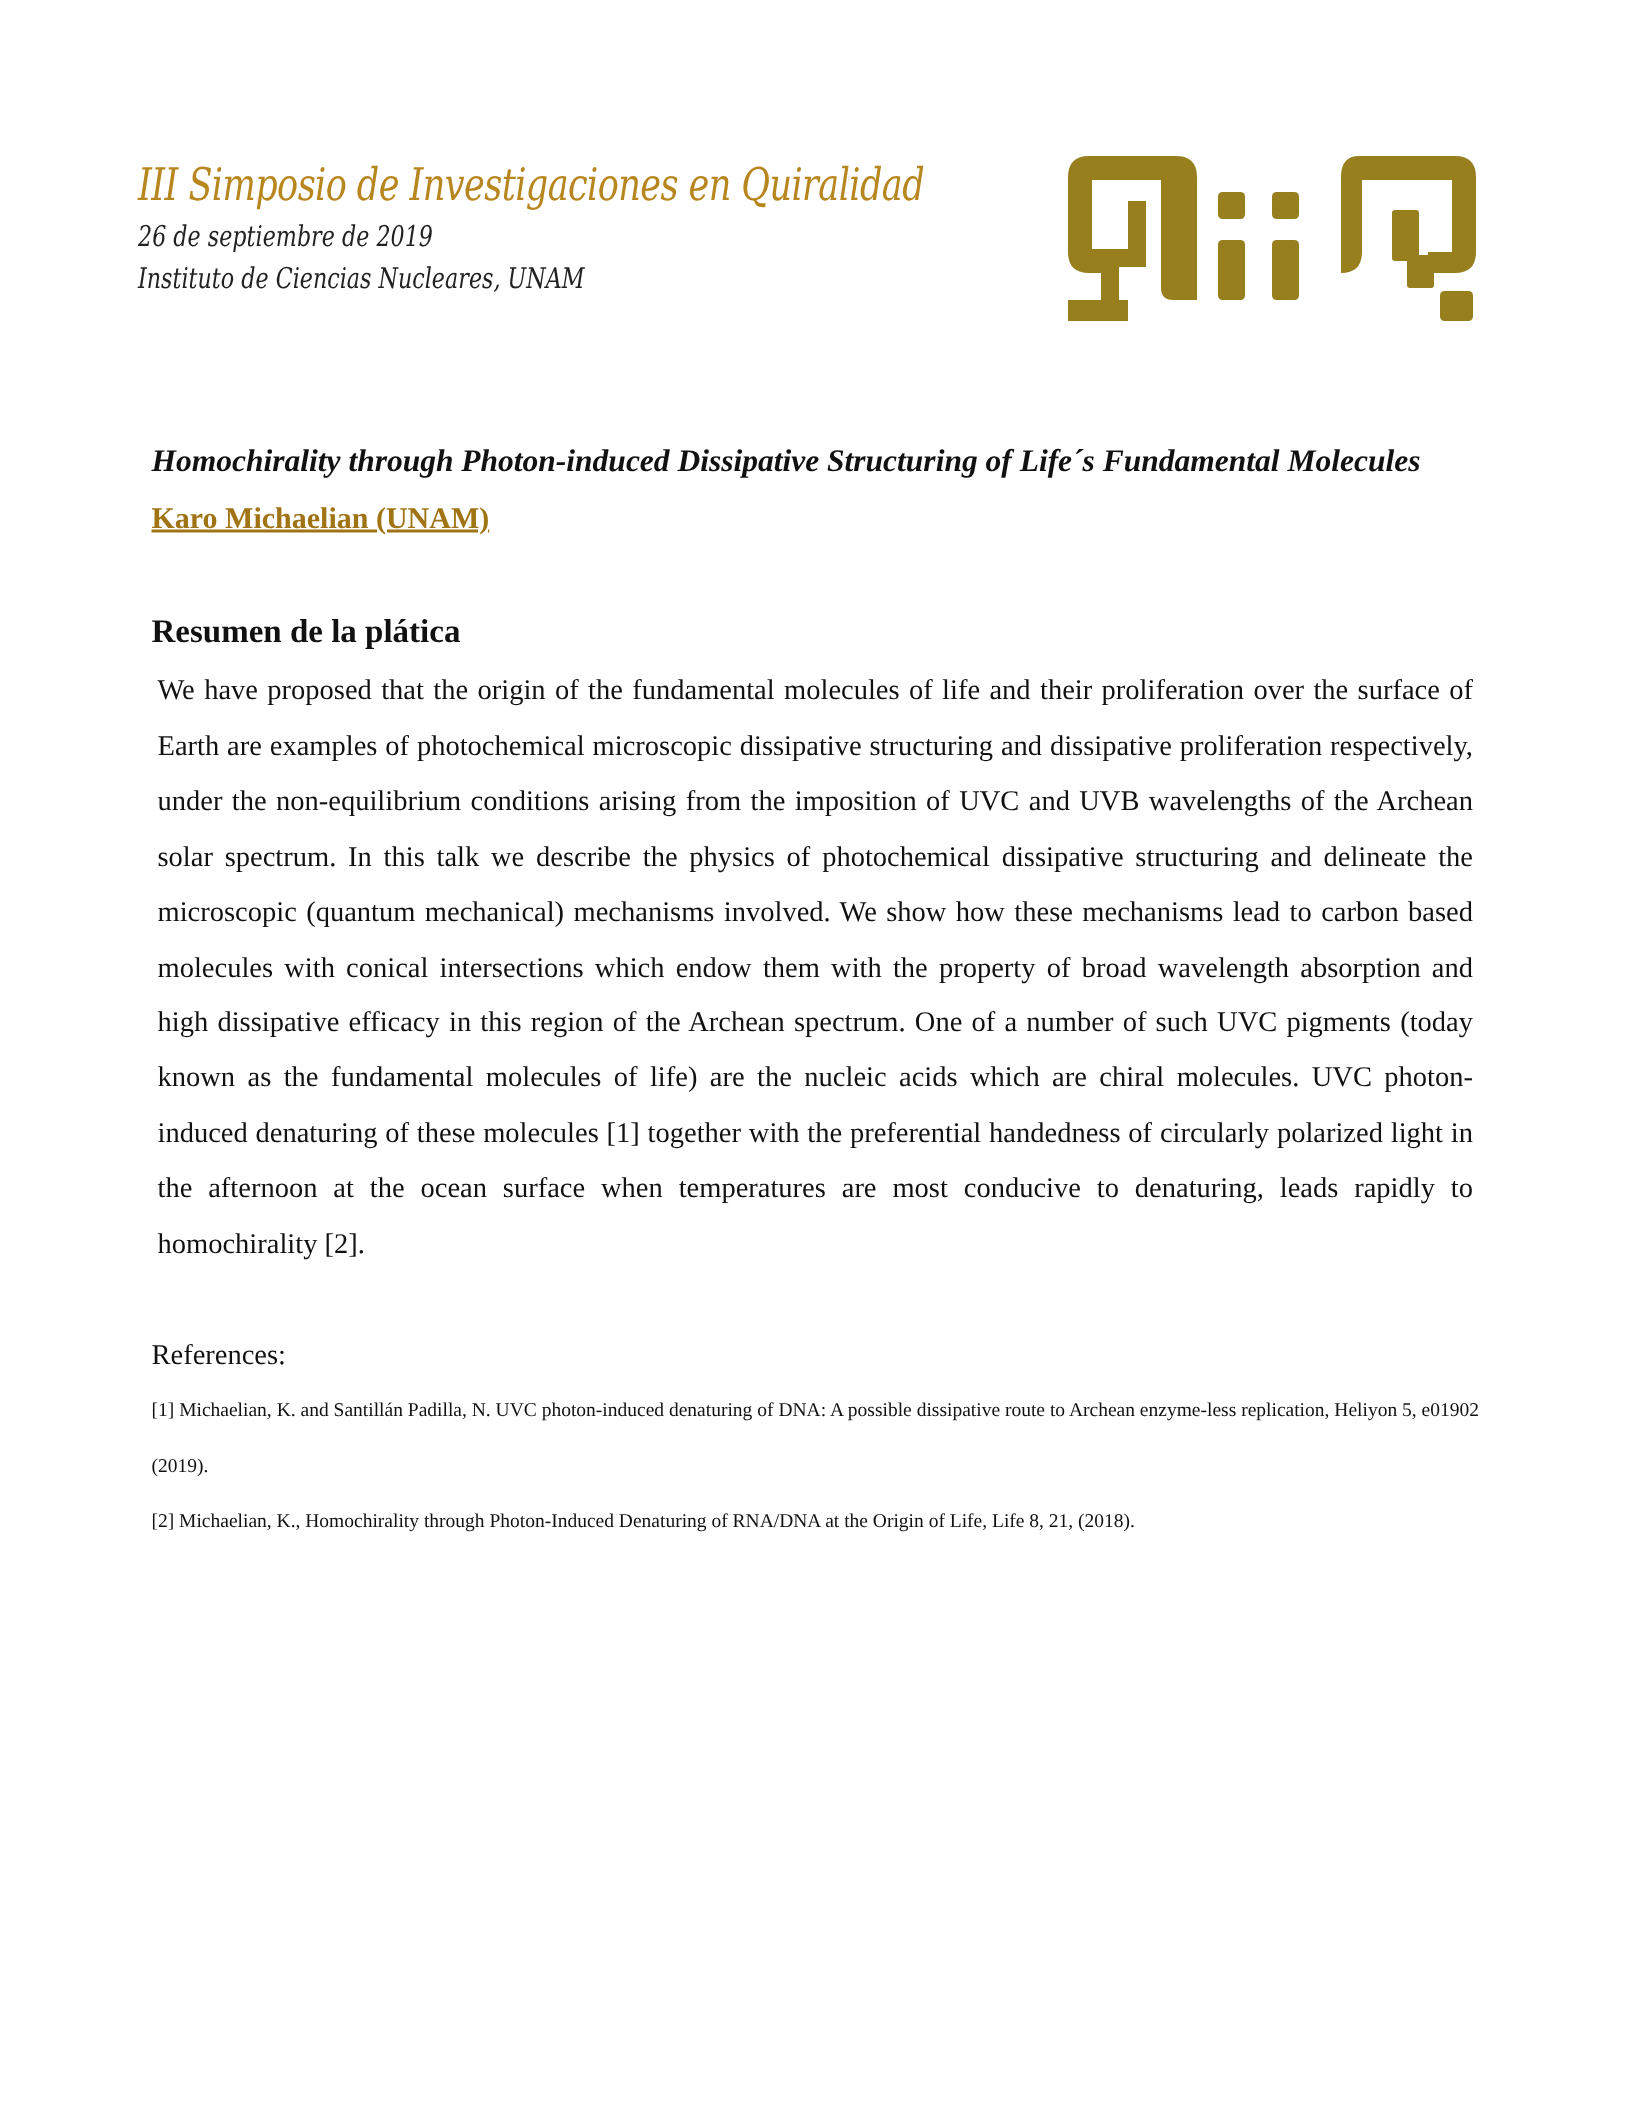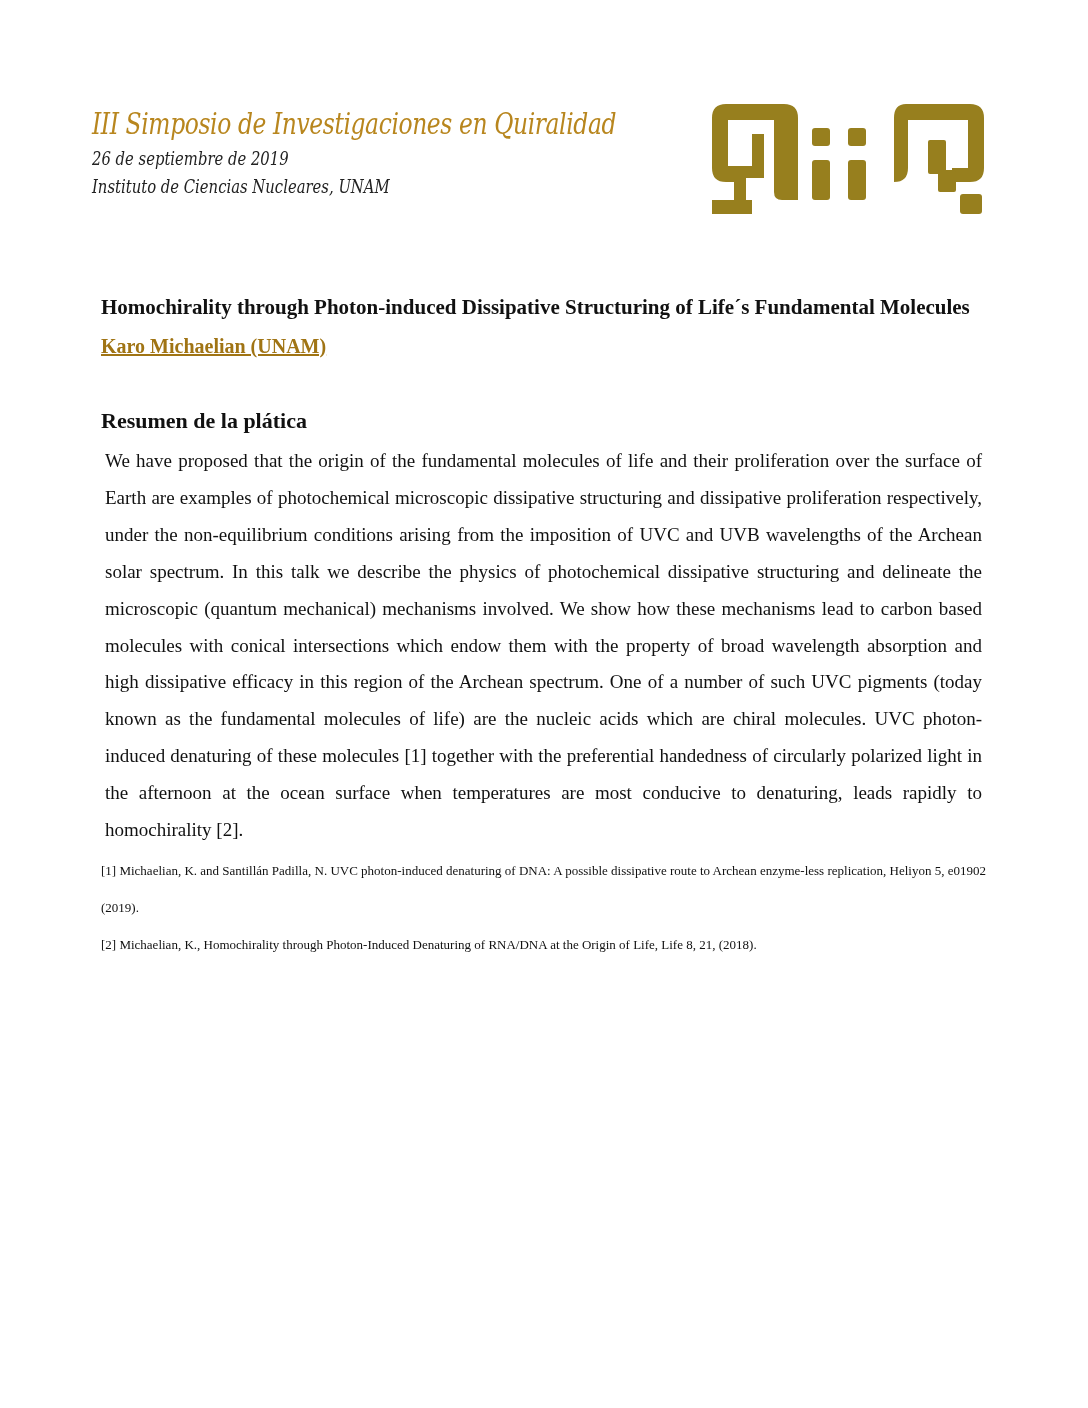--- a/index.html
+++ b/index.html
@@ -7,21 +7,21 @@
          font-family: "Liberation Serif", "DejaVu Serif", serif; color: #111; }
   .header-text { position: absolute; left: 92px; top: 104px; }
   .event-title { font-family: "DejaVu Serif", serif; font-style: italic; font-weight: 300;
                  font-size: 30px; color: #B8861E; letter-spacing: -0.5px; line-height: 40px;
                  transform: scaleX(0.78); transform-origin: left center; white-space: nowrap; }
   .event-sub { font-family: "DejaVu Serif", serif; font-style: italic; font-size: 19px; color: #222;
                line-height: 28px; transform: scaleX(0.78); transform-origin: left center; white-space: nowrap; }
   .logo { position: absolute; left: 712px; top: 104px; width: 272px; height: 112px; }
   .content { position: absolute; left: 101px; top: 287px; width: 885px; }
   .talk-title { font-weight: bold; font-size: 21px; line-height: 40px; margin: 0;
-                text-align: justify; text-align-last: left; }
+                text-align: justify; text-align-last: left; font-style: italic; }
   .author { font-weight: bold; font-size: 20px; line-height: 38px; color: #A07414;
             text-decoration: underline; display: inline-block; cursor: pointer; }
   .abstract-heading { font-weight: bold; font-size: 22px; line-height: 37px; margin-top: 37px; }
   .abstract { font-size: 19px; line-height: 36.9px; text-align: justify; margin: 4px; }
   .refs-heading { font-size: 19px; line-height: 37px; margin-top: 36px; }
   .ref { font-size: 13px; line-height: 36.9px; text-align: justify; margin: 0; }
 </style>
 </head>
 <body>
 
@@ -48,15 +48,16 @@
   </g>
 </svg>
 
 <div class="content">
   <h1 class="talk-title">Homochirality through Photon-induced Dissipative Structuring of Life´s Fundamental Molecules</h1>
   <a class="author">Karo Michaelian (UNAM)</a>
 
   <div class="abstract-heading">Resumen de la plática</div>
   <p class="abstract">We have proposed that the origin of the fundamental molecules of life and their proliferation over the surface of Earth are examples of photochemical microscopic dissipative structuring and dissipative proliferation respectively, under the non-equilibrium conditions arising from the imposition of UVC and UVB wavelengths of the Archean solar spectrum. In this talk we describe the physics of photochemical dissipative structuring and delineate the microscopic (quantum mechanical) mechanisms involved. We show how these mechanisms lead to carbon based molecules with conical intersections which endow them with the property of broad wavelength absorption and high dissipative efficacy in this region of the Archean spectrum. One of a number of such UVC pigments (today known as the fundamental molecules of life) are the nucleic acids which are chiral molecules. UVC photon-induced denaturing of these molecules [1] together with the preferential handedness of circularly polarized light in the afternoon at the ocean surface when temperatures are most conducive to denaturing, leads rapidly to homochirality [2].</p>
 
+  <div class="refs-heading">References:</div>
   <p class="ref">[1] Michaelian, K. and Santillán Padilla, N. UVC photon-induced denaturing of DNA: A possible dissipative route to Archean enzyme-less replication, Heliyon 5, e01902 (2019).</p>
   <p class="ref">[2] Michaelian, K., Homochirality through Photon-Induced Denaturing of RNA/DNA at the Origin of Life, Life 8, 21, (2018).</p>
 </div>
 
 </body></html>

